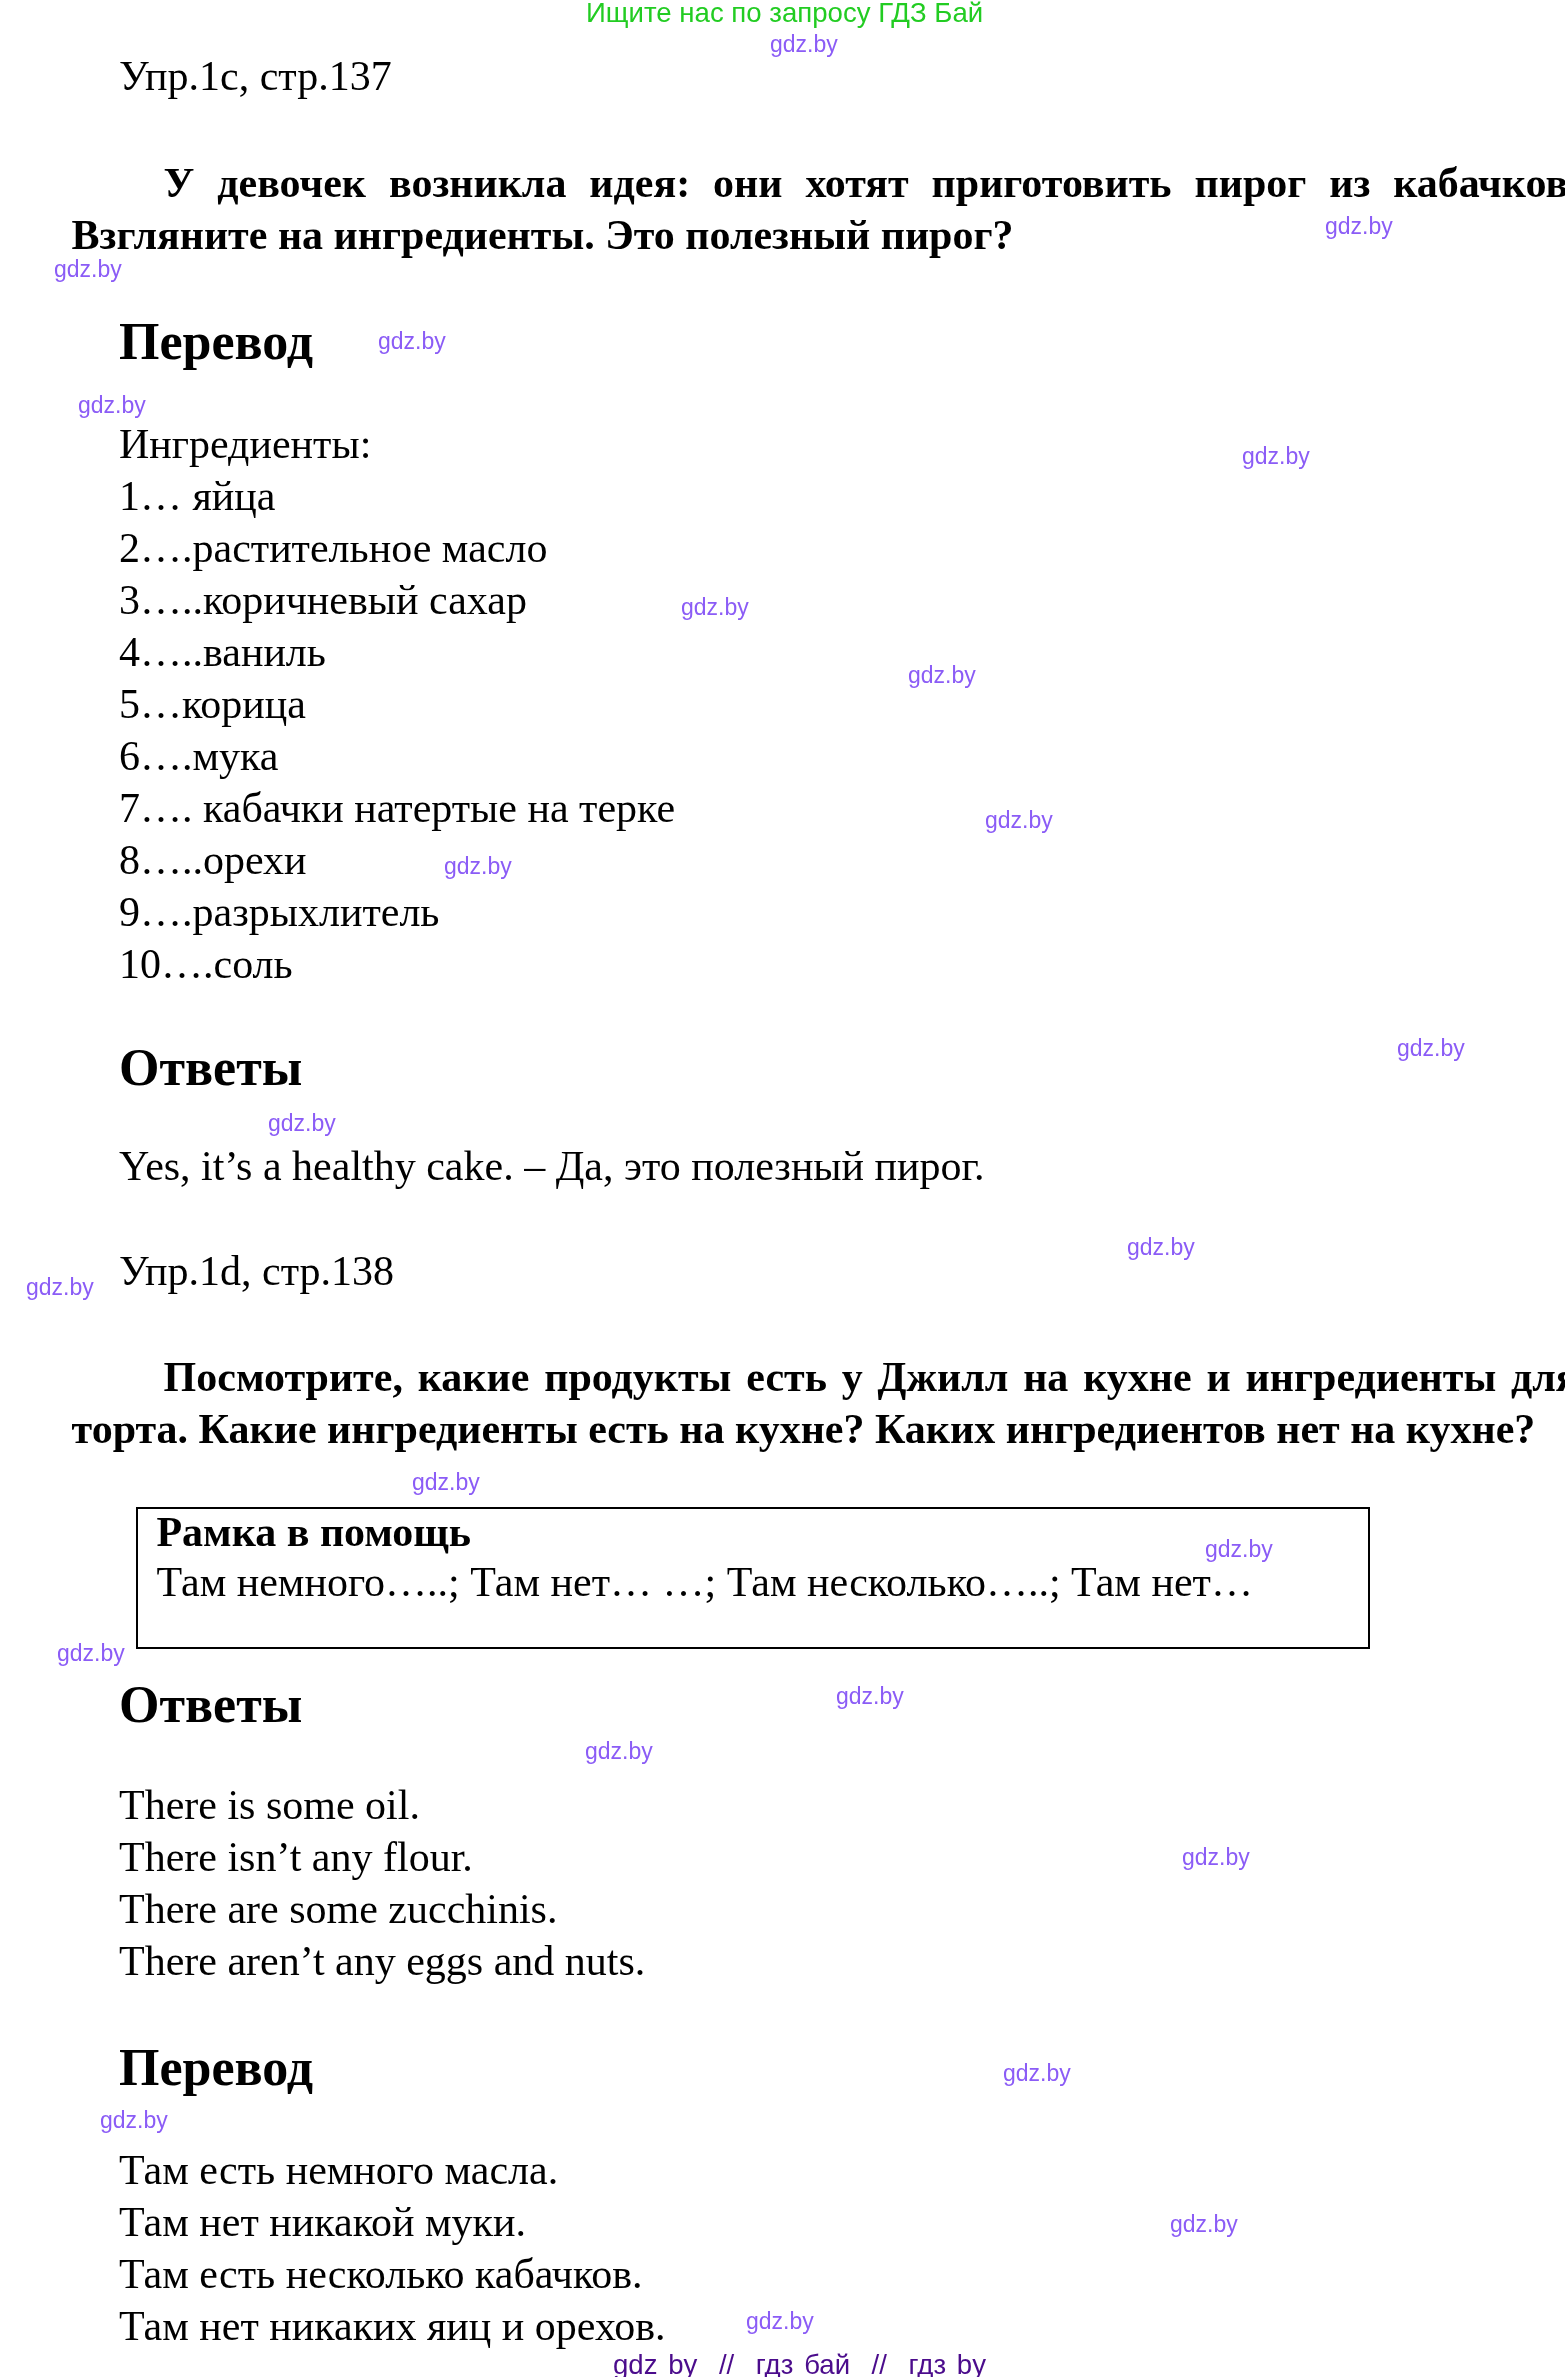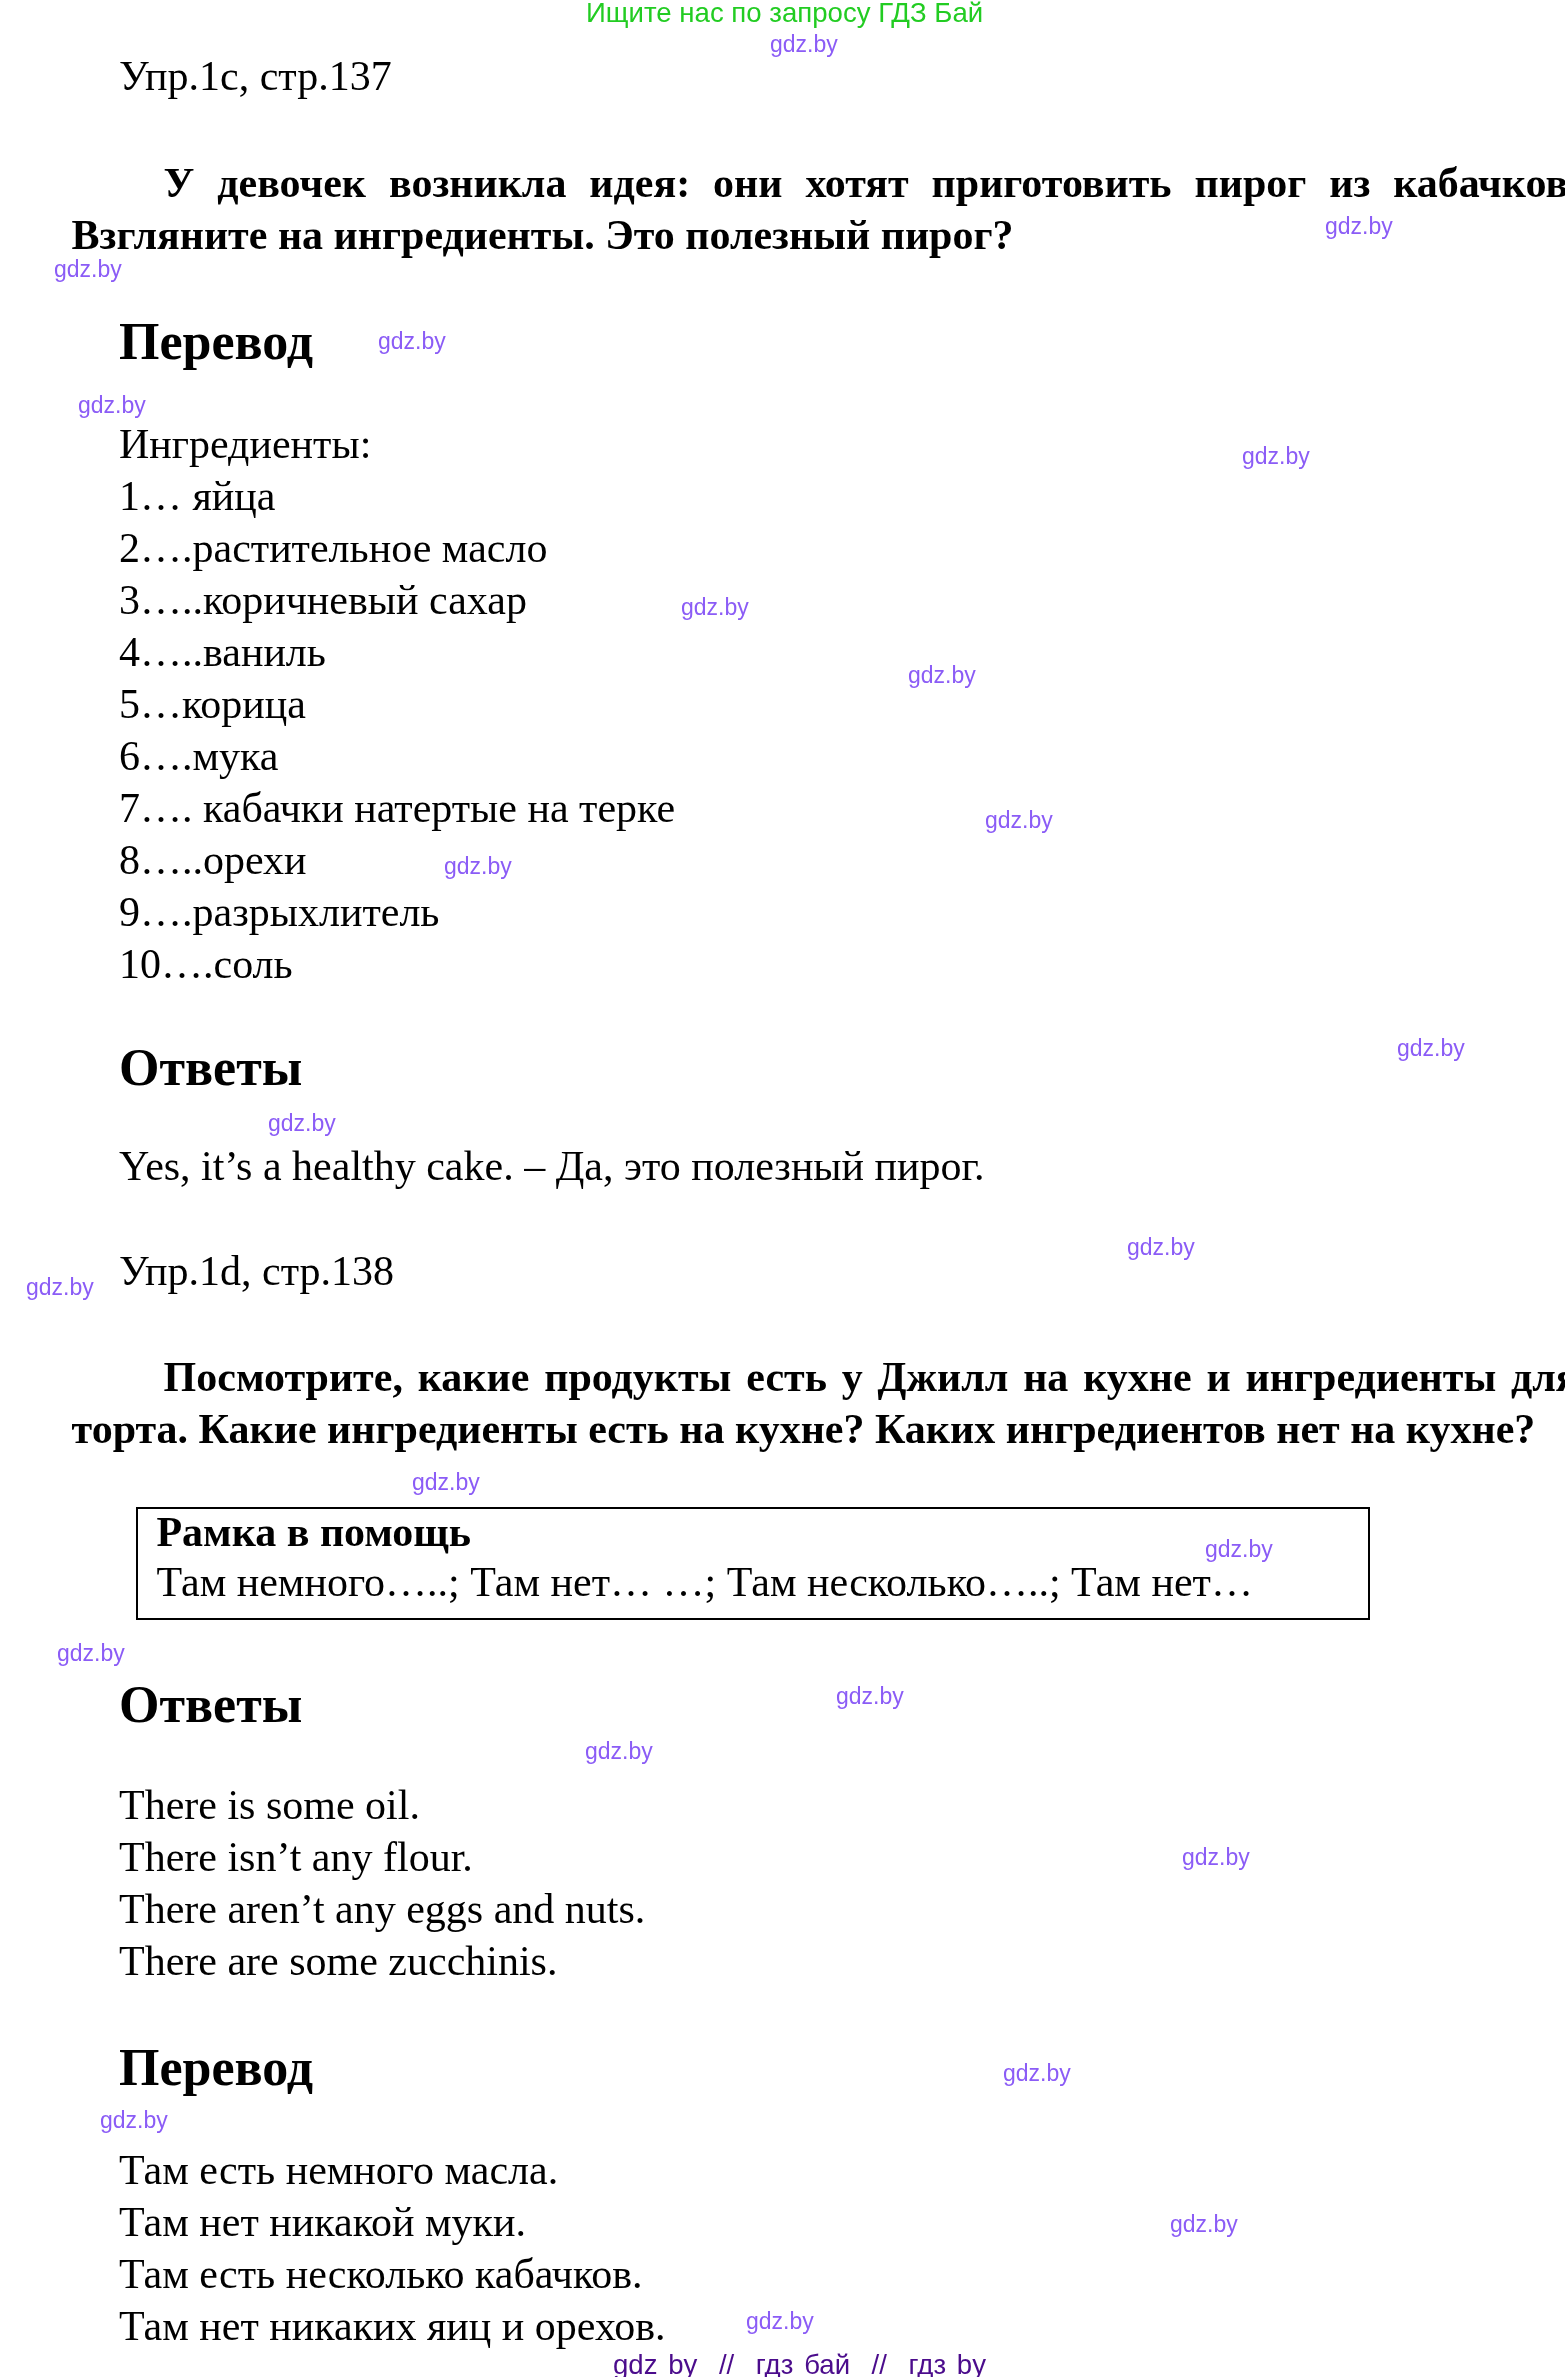--- a/index.html
+++ b/index.html
@@ -10,21 +10,21 @@
                 left: 586px; top: -3.1px; color: #22cc22; }
   .footer { font-family: "Liberation Sans", "DejaVu Sans", sans-serif; font-size: 27.6px;
             left: 613px; top: 2349px; color: #4b0c8c; word-spacing: 3.1px; }
   .wm { font-family: "Liberation Sans", "DejaVu Sans", sans-serif; font-size: 23px; color: #8b5cf6; }
   .h-ex { font-weight: normal; font-size: 42px; }
   .task { font-weight: bold; font-size: 42px; left: 27.6px; width: 1507px; line-height: 52px;
           white-space: normal; text-align: justify; text-indent: 92px; margin-left: 44px; }
   .sub { font-weight: bold; font-size: 52px; }
   .body-txt { font-size: 42px; }
   .lines div { height: 52px; line-height: 52px; }
-  .helpbox { left: 136px; top: 1507px; width: 1234px; height: 113px; border: 2.3px solid #000;
+  .helpbox { left: 136px; top: 1507px; width: 1234px; height: 142px; border: 2.3px solid #000;
              box-sizing: border-box; }
   .helpbox .title { position: absolute; left: 18.4px; top: -1.5px; font-weight: bold; font-size: 42px; }
   .helpbox .text { position: absolute; left: 18.4px; top: 49px; font-size: 42px; }
 </style>
 </head>
 <body>
 
 <div class="abs top-banner">Ищите нас по запросу ГДЗ Бай</div>
 
 <div class="abs wm" style="left:770px;top:31px">gdz.by</div>
@@ -78,22 +78,22 @@
 
 <div class="abs helpbox">
   <div class="title">Рамка в помощь</div>
   <div class="text">Там немного…..; Там нет… …; Там несколько…..; Там нет…</div>
 </div>
 
 <div class="abs sub" style="left:119px;top:1675px">Ответы</div>
 <div class="abs body-txt lines" style="left:119px;top:1779px">
   <div>There is some oil.</div>
   <div>There isn’t any flour.</div>
+  <div>There are some zucchinis.</div>
   <div>There aren’t any eggs and nuts.</div>
-  <div>There are some zucchinis.</div>
 </div>
 
 <div class="abs sub" style="left:119px;top:2038px">Перевод</div>
 <div class="abs body-txt lines" style="left:119px;top:2144px">
   <div>Там есть немного масла.</div>
   <div>Там нет никакой муки.</div>
   <div>Там есть несколько кабачков.</div>
   <div>Там нет никаких яиц и орехов.</div>
 </div>
 

